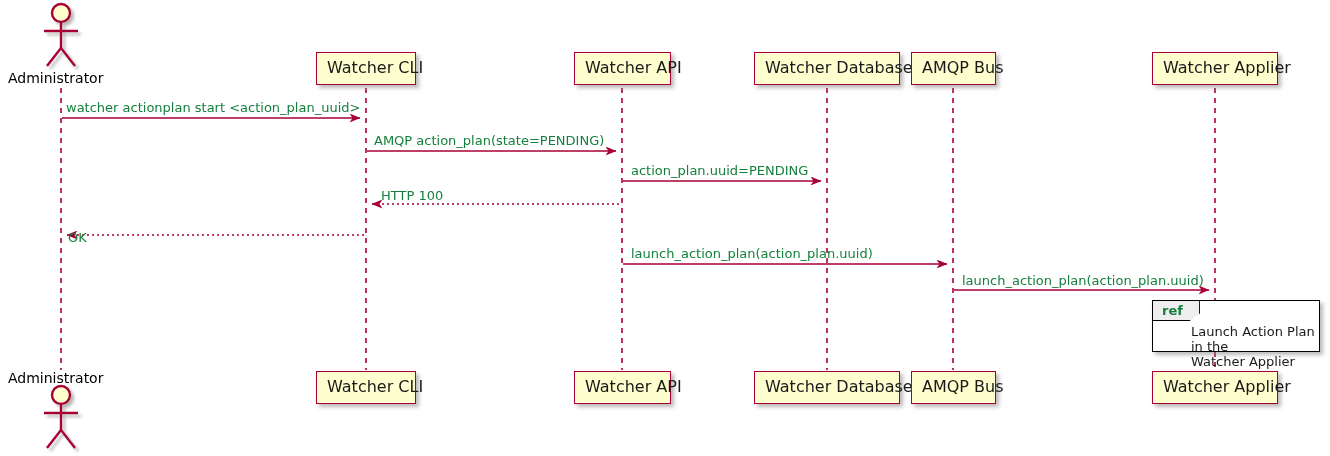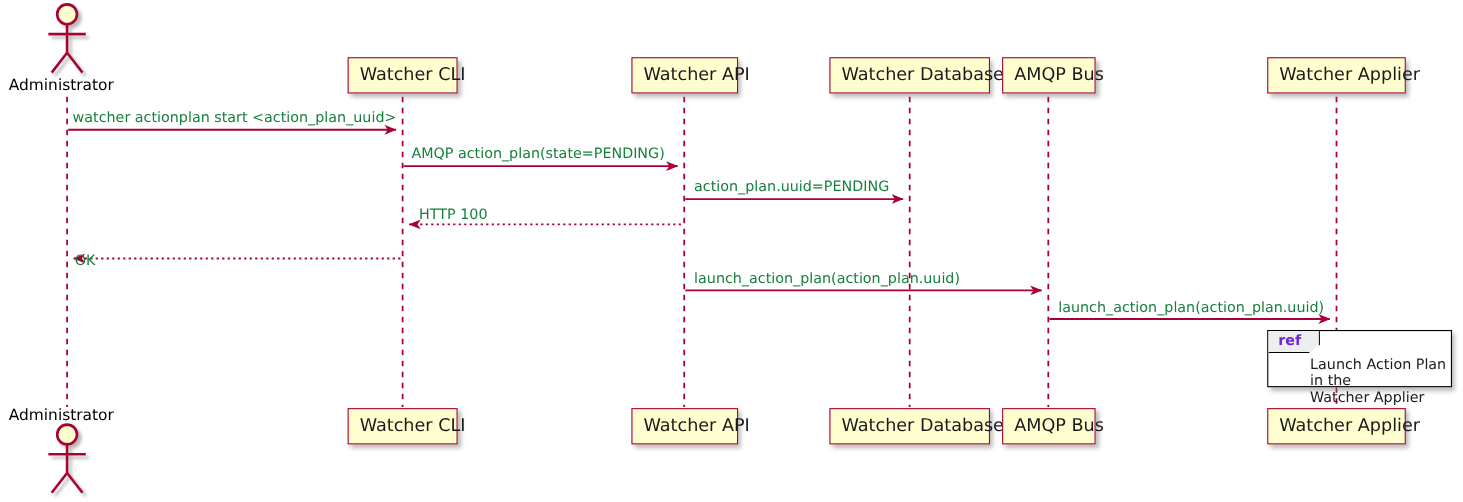--- a/index.html
+++ b/index.html
@@ -66,21 +66,21 @@
   .ref-tab {
     position: absolute;
     left: 0;
     top: 0;
     box-sizing: border-box;
     background: #EEEEEE;
     border-right: 1.5px solid #000000;
     border-bottom: 1.5px solid #000000;
     font-size: 13px;
     font-weight: bold;
-    color: #6d28d9;
+    color: #15803d;
     padding: 3px 16px 3px 9px;
     line-height: 1;
     clip-path: polygon(0 0, 100% 0, 100% 62%, 78% 100%, 0 100%);
   }
   .ref-text {
     position: absolute;
     left: 7px;
     top: 23px;
     font-size: 13px;
     color: #1A1A1A;

